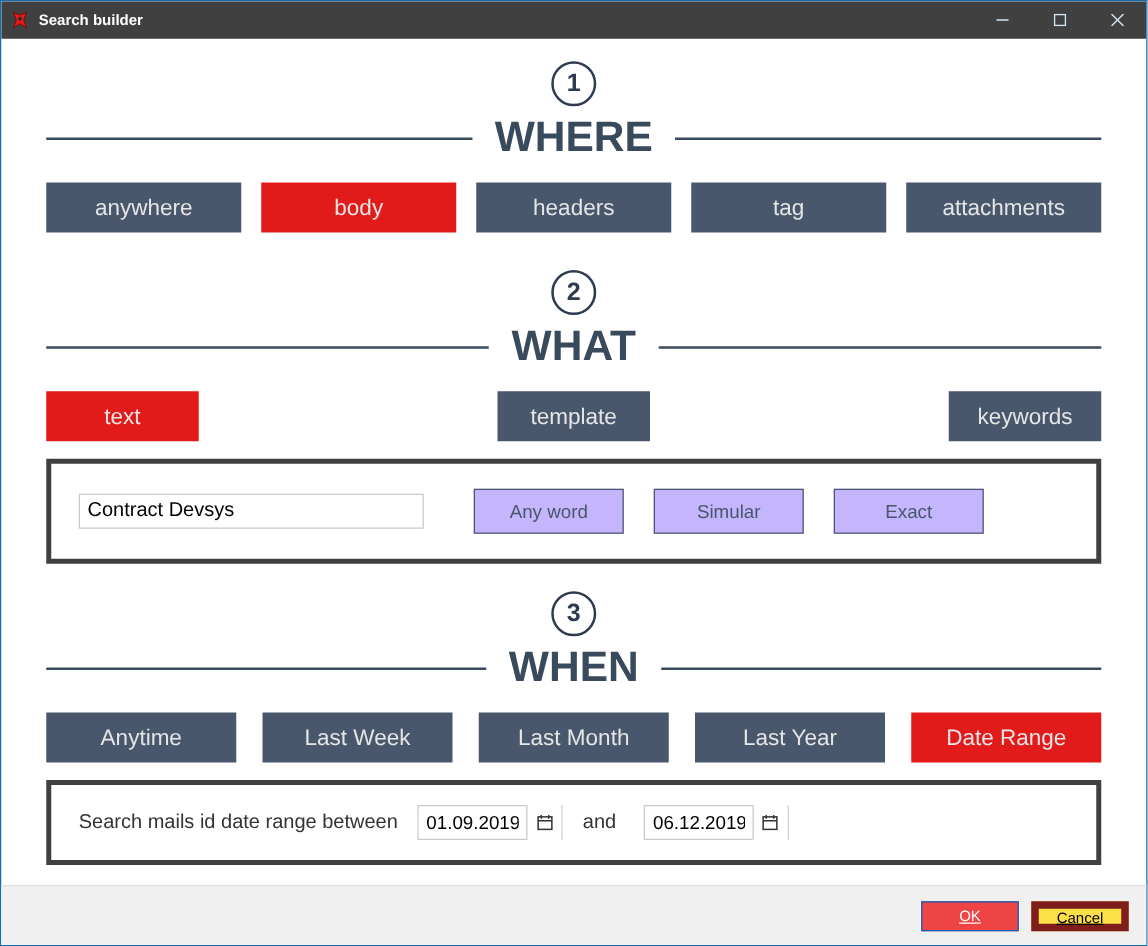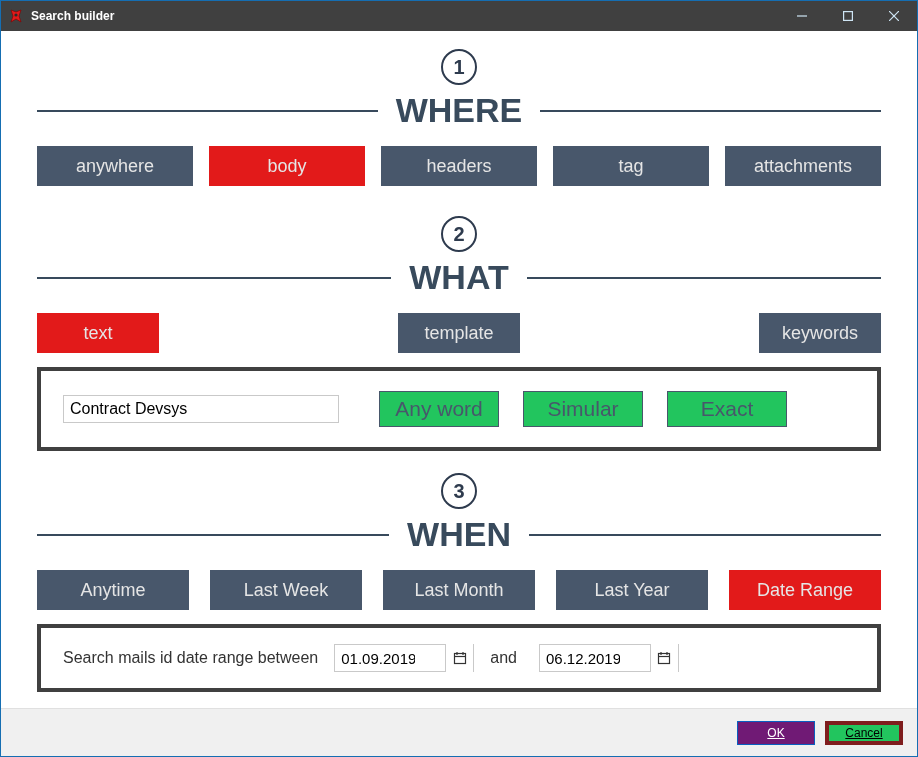--- a/index.html
+++ b/index.html
@@ -80,33 +80,33 @@
     }
     .text-input {
       width: 276px; height: 28px;
       border: 1px solid #c9c9c9;
       padding: 2px 6px;
       font-size: 16px; font-family: inherit;
     }
     .opt-row { margin-left: 40px; display: flex; gap: 24px; }
     .opt-btn {
       width: 120px; height: 36px;
-      border: 1px solid #48576b; background: #22c55e;
-      color: #48576b; font-size: 21px; font-family: inherit;
+      border: 1px solid #48576b; background: #c4b5fd;
+      color: #48576b; font-size: 15px; font-family: inherit;
       cursor: pointer;
     }
 
     .subpanel.when {
       padding: 16px 22px;
       font-size: 16px; color: #333;
     }
     .date-group {
       display: inline-flex; align-items: center;
       border: 1px solid #c9c9c9;
-      margin: 0 10px 0 16px; height: 28px; gap: 24px;
+      margin: 0 10px 0 16px; height: 28px;
     }
     .date-group input {
       border: none; width: 86px; padding: 2px 6px;
       font-size: 15px; font-family: inherit;
     }
     .date-group .cal-btn {
       width: 28px; height: 28px; border: none; border-left: 1px solid #c9c9c9;
       background: #fff; display: flex; align-items: center; justify-content: center;
       cursor: pointer;
     }
@@ -119,24 +119,24 @@
     .footer {
       position: absolute; left: 1px; right: 1px; bottom: 1px;
       height: 48px; background: #f0f0f0;
       display: flex; align-items: center; justify-content: flex-end;
       padding-right: 14px; gap: 10px;
       border-top: 1px solid #e0e0e0;
     }
     .dlg-btn {
       width: 78px; height: 24px;
       font-size: 12px; font-family: inherit;
-      border: 4px solid #7f1d1d; background: #22c55e;
+      border: 6px solid #7f1d1d; background: #fde047;
       text-decoration: underline; cursor: pointer;
     }
-    .dlg-btn.primary { background: #701a75; color: #fff; border: 1px solid #0a5fbf; }
+    .dlg-btn.primary { background: #ef4444; color: #fff; border: 1px solid #0a5fbf; }
 
   </style>
 </head>
 <body>
 
 <div class="titlebar">
   <span class="app-icon">
     <svg width="16" height="16" viewBox="0 0 16 16">
       <path d="M3 2 L8 4 L13 2 L11 8 L13 14 L8 11 L3 14 L5 8 Z" fill="#e21a1a" stroke="#7a0000" stroke-width="0.6"></path>
       <circle cx="8" cy="7" r="1.6" fill="#2b2b2b"></circle>

